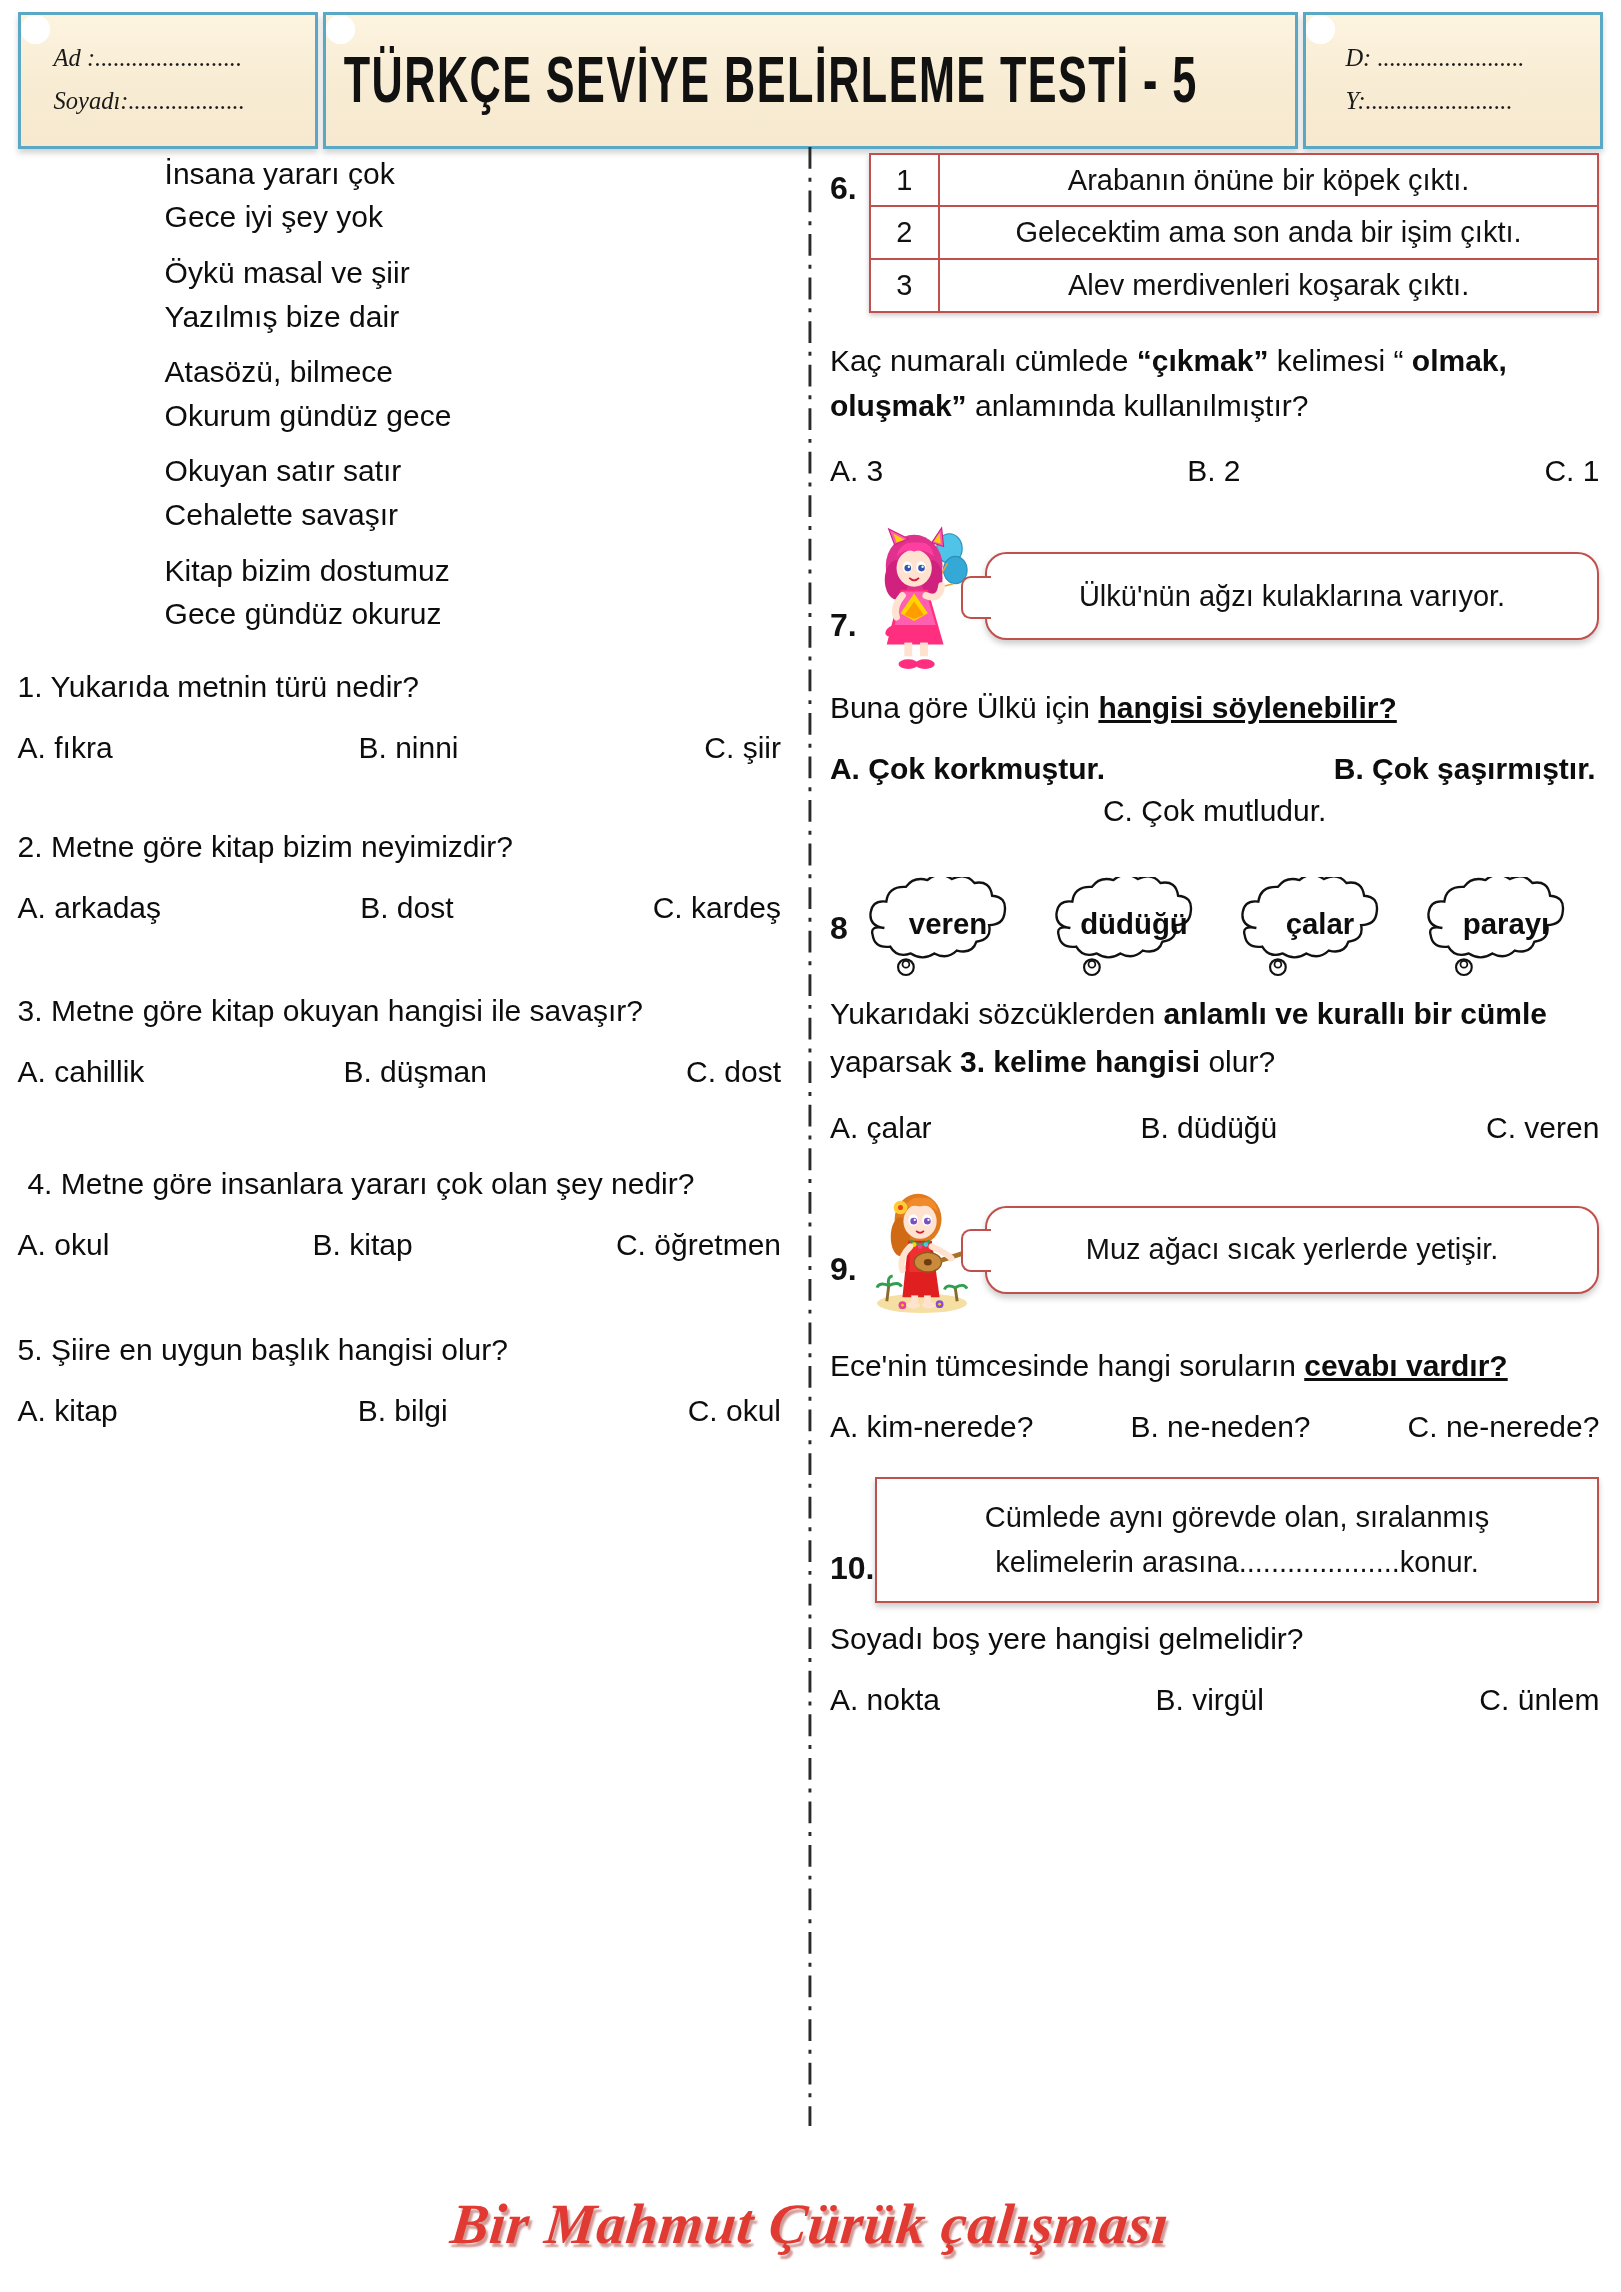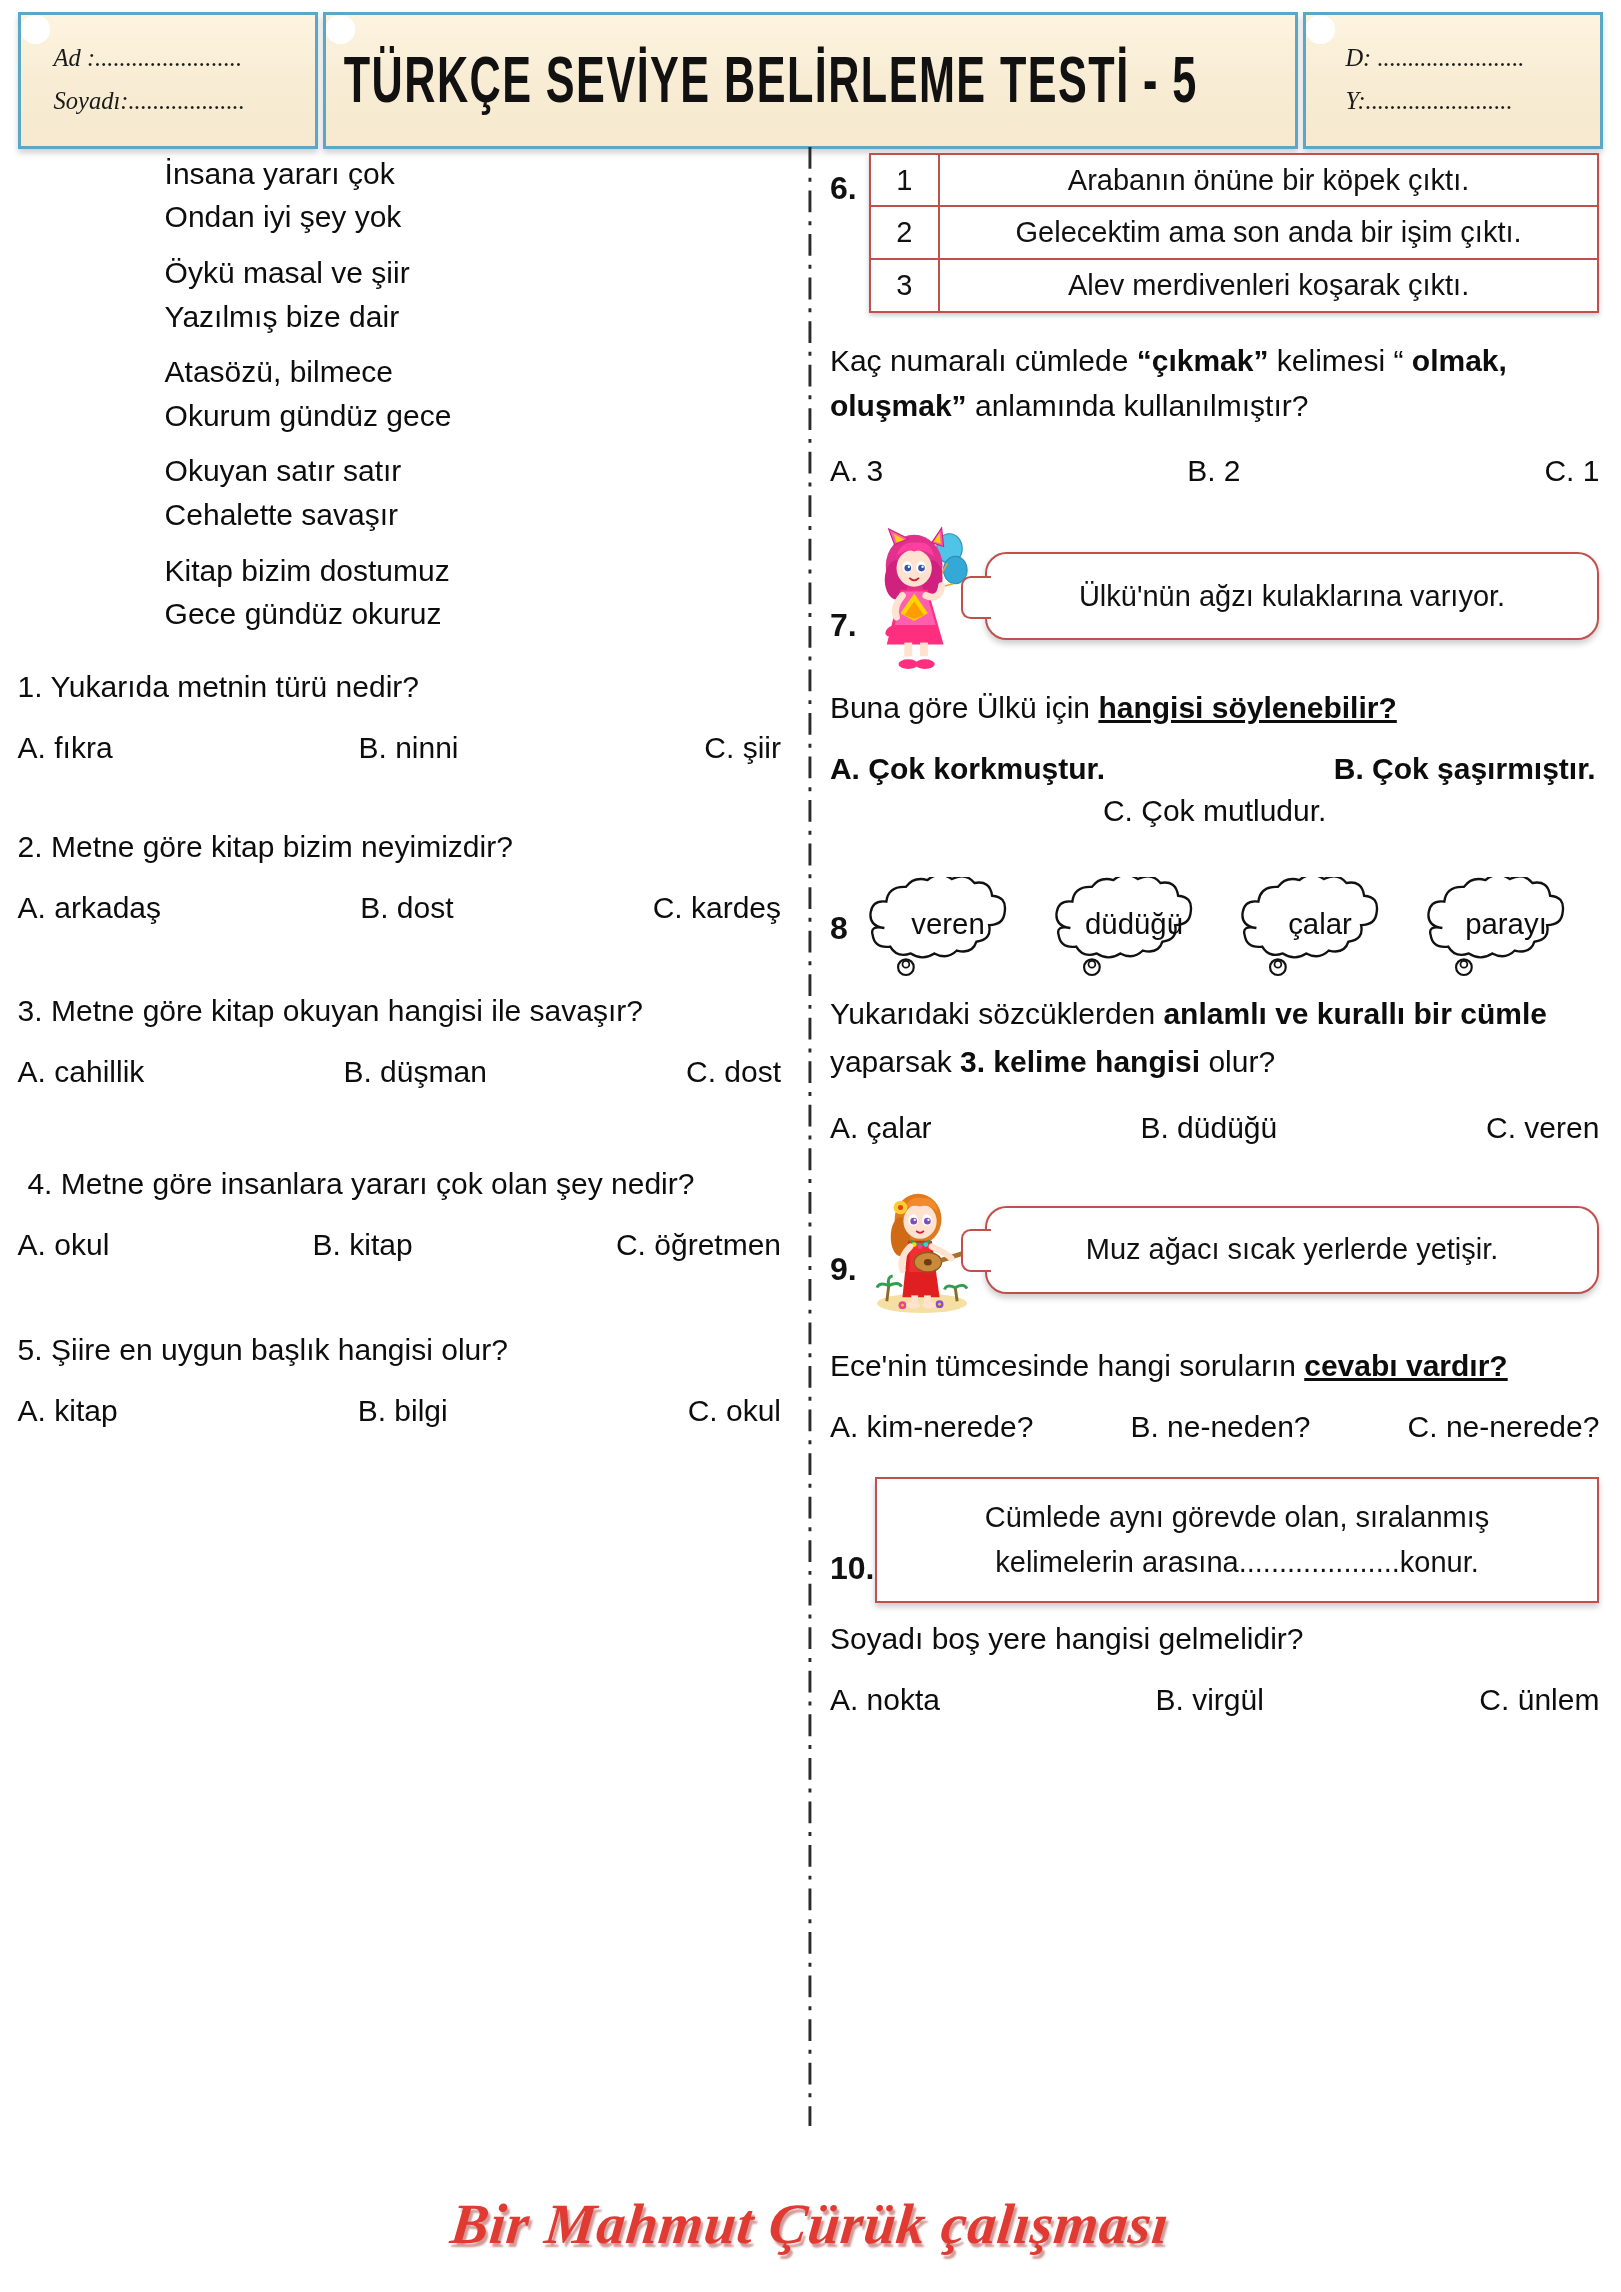--- a/index.html
+++ b/index.html
@@ -118,21 +118,21 @@
   .redbox{
     border:2.9px solid #c0504d;background:#fff;
     padding:15.7px 17.6px;text-align:center;font-size:29px;line-height:1.55;
     box-shadow:0 3.9px 5.9px rgba(0,0,0,0.20);
     flex:1;margin-left:7.8px;
   }
 
   
   .cloudrow{display:flex;align-items:center;margin-bottom:9.8px;}
   .cloudnum{font-size:32px;font-weight:700;width:25.5px;flex:none;}
-  .clouds{flex:1;display:flex;justify-content:space-between;align-items:flex-end;}
+  .clouds{flex:1;display:flex;justify-content:space-between;align-items:flex-end;font-weight:bold;}
   .cloudsvg{display:block;}
   .cloudsvg text{
     font-family:"Liberation Sans", sans-serif;font-size:30px;fill:#0d0d0d;
   }
 
   
   .charbox{width:110px;height:147px;flex:none;position:relative;}
 
   
   .footer{
@@ -172,21 +172,21 @@
   </div>
 </div>
 
 <div class="sheet">
 
   <div class="colL">
 
     <div style="margin-bottom:39px;">
       <div class="stanza">
         <div class="ptxt">İnsana yararı çok</div>
-        <div class="ptxt">Ondan iyi şey yok</div>
+        <div class="ptxt">Gece iyi şey yok</div>
       </div>
       <div class="stanza">
         <div class="ptxt">Öykü masal ve şiir</div>
         <div class="ptxt">Yazılmış bize dair</div>
       </div>
       <div class="stanza">
         <div class="ptxt">Atasözü, bilmece</div>
         <div class="ptxt">Okurum gündüz gece</div>
       </div>
       <div class="stanza">

